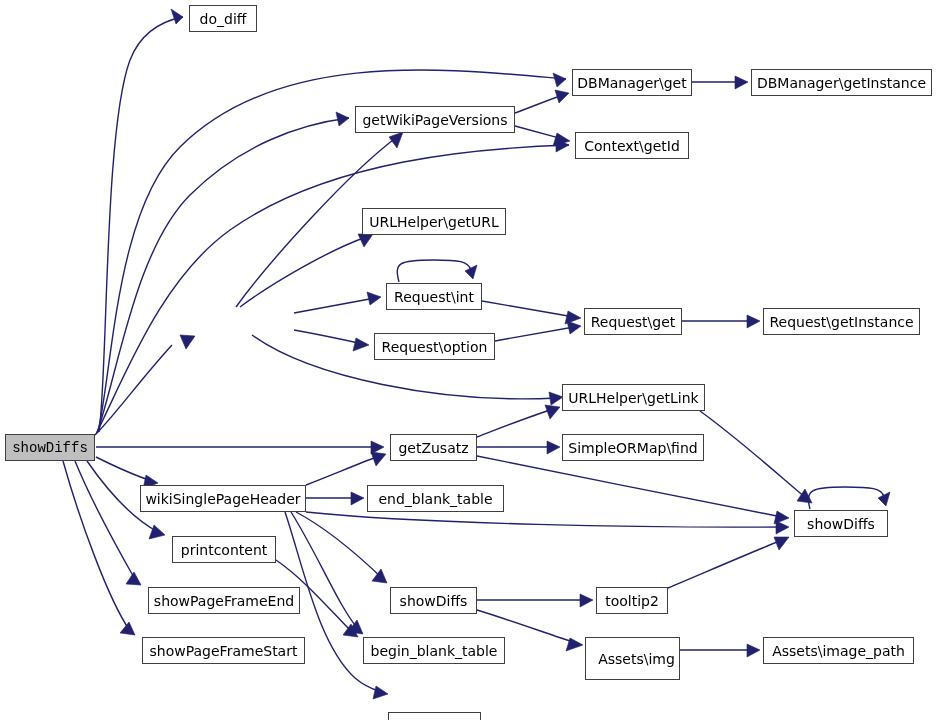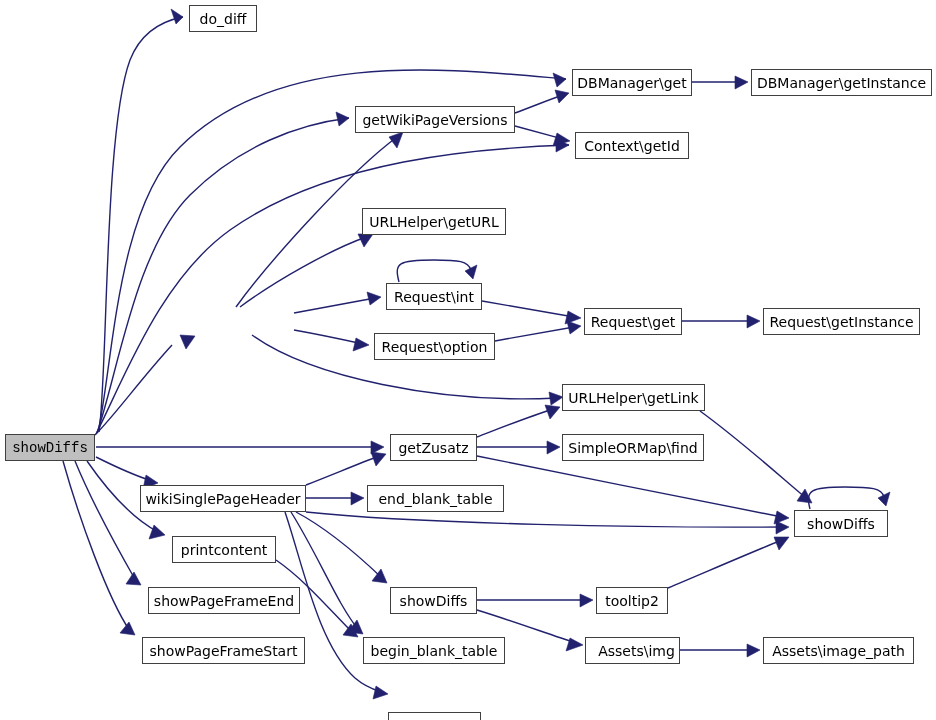--- a/index.html
+++ b/index.html
@@ -339,21 +339,21 @@
   </div>
 
   <div class="node" style="left:142px;top:637px;width:163px;height:27px;">
     <span class="nlabel">showPageFrameStart</span>
   </div>
 
   <div class="node" style="left:363px;top:637px;width:142px;height:27px;">
     <span class="nlabel">begin_blank_table</span>
   </div>
 
-  <div class="node" style="left:585px;top:637px;width:95px;height:27px;padding-left:8px;">
+  <div class="node" style="left:585px;top:637px;width:95px;height:43px;padding-left:8px;">
     <span class="nlabel">Assets\img</span>
   </div>
 
   <div class="node" style="left:763px;top:637px;width:151px;height:27px;">
     <span class="nlabel">Assets\image_path</span>
   </div>
 
   <div class="node" style="left:388px;top:692px;width:93px;height:37px;margin-top:20px;">
     <span class="nlabel">Icon\create</span>
   </div>

